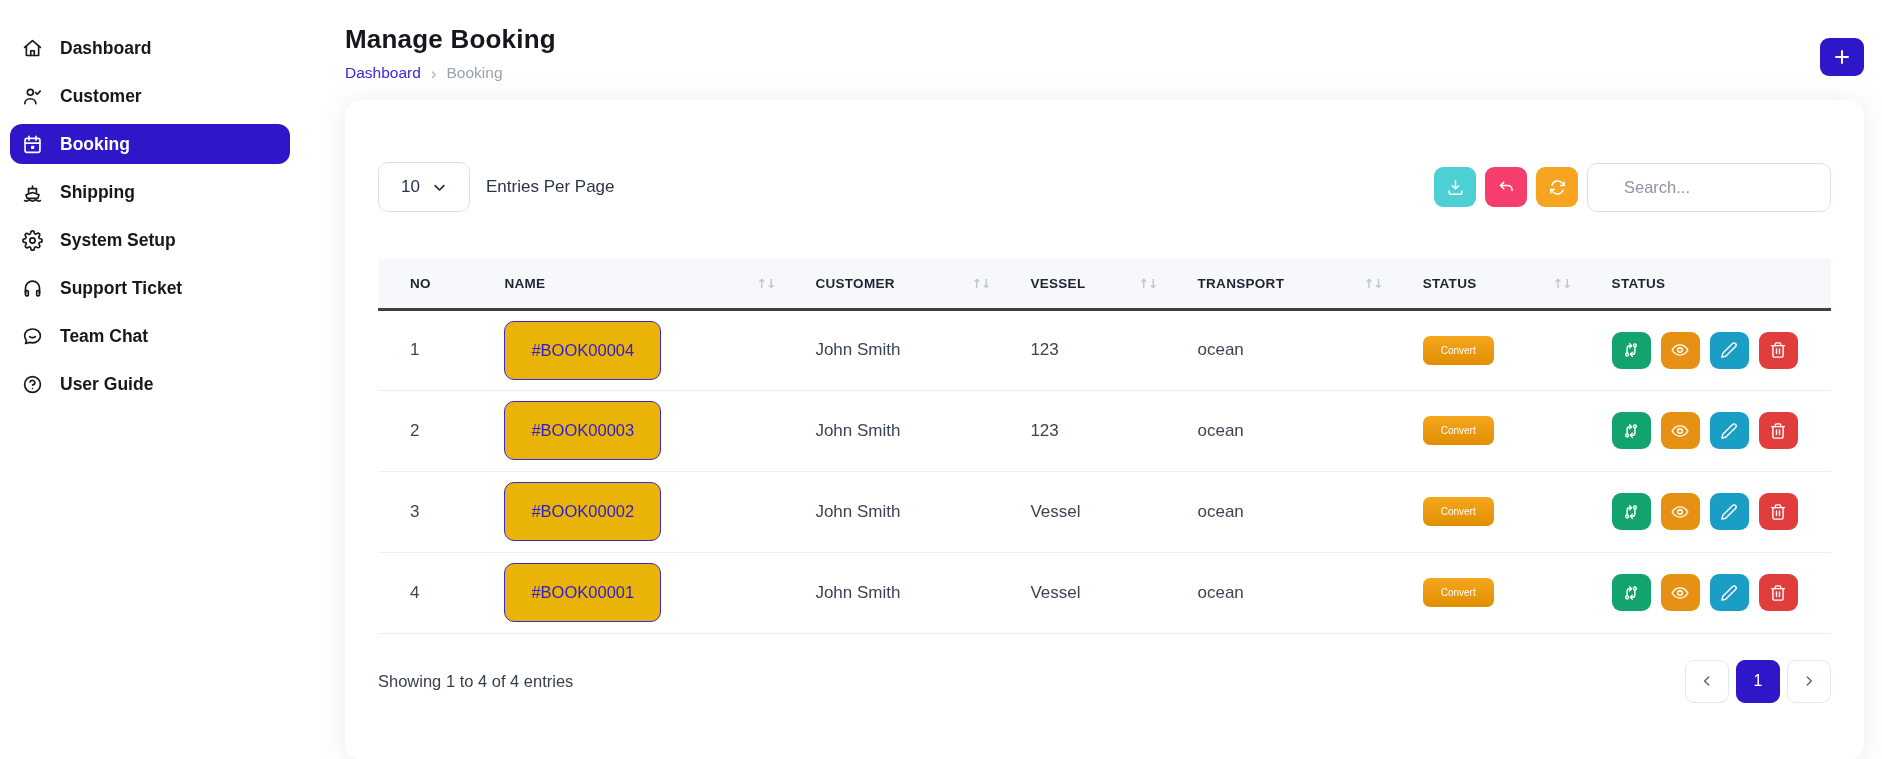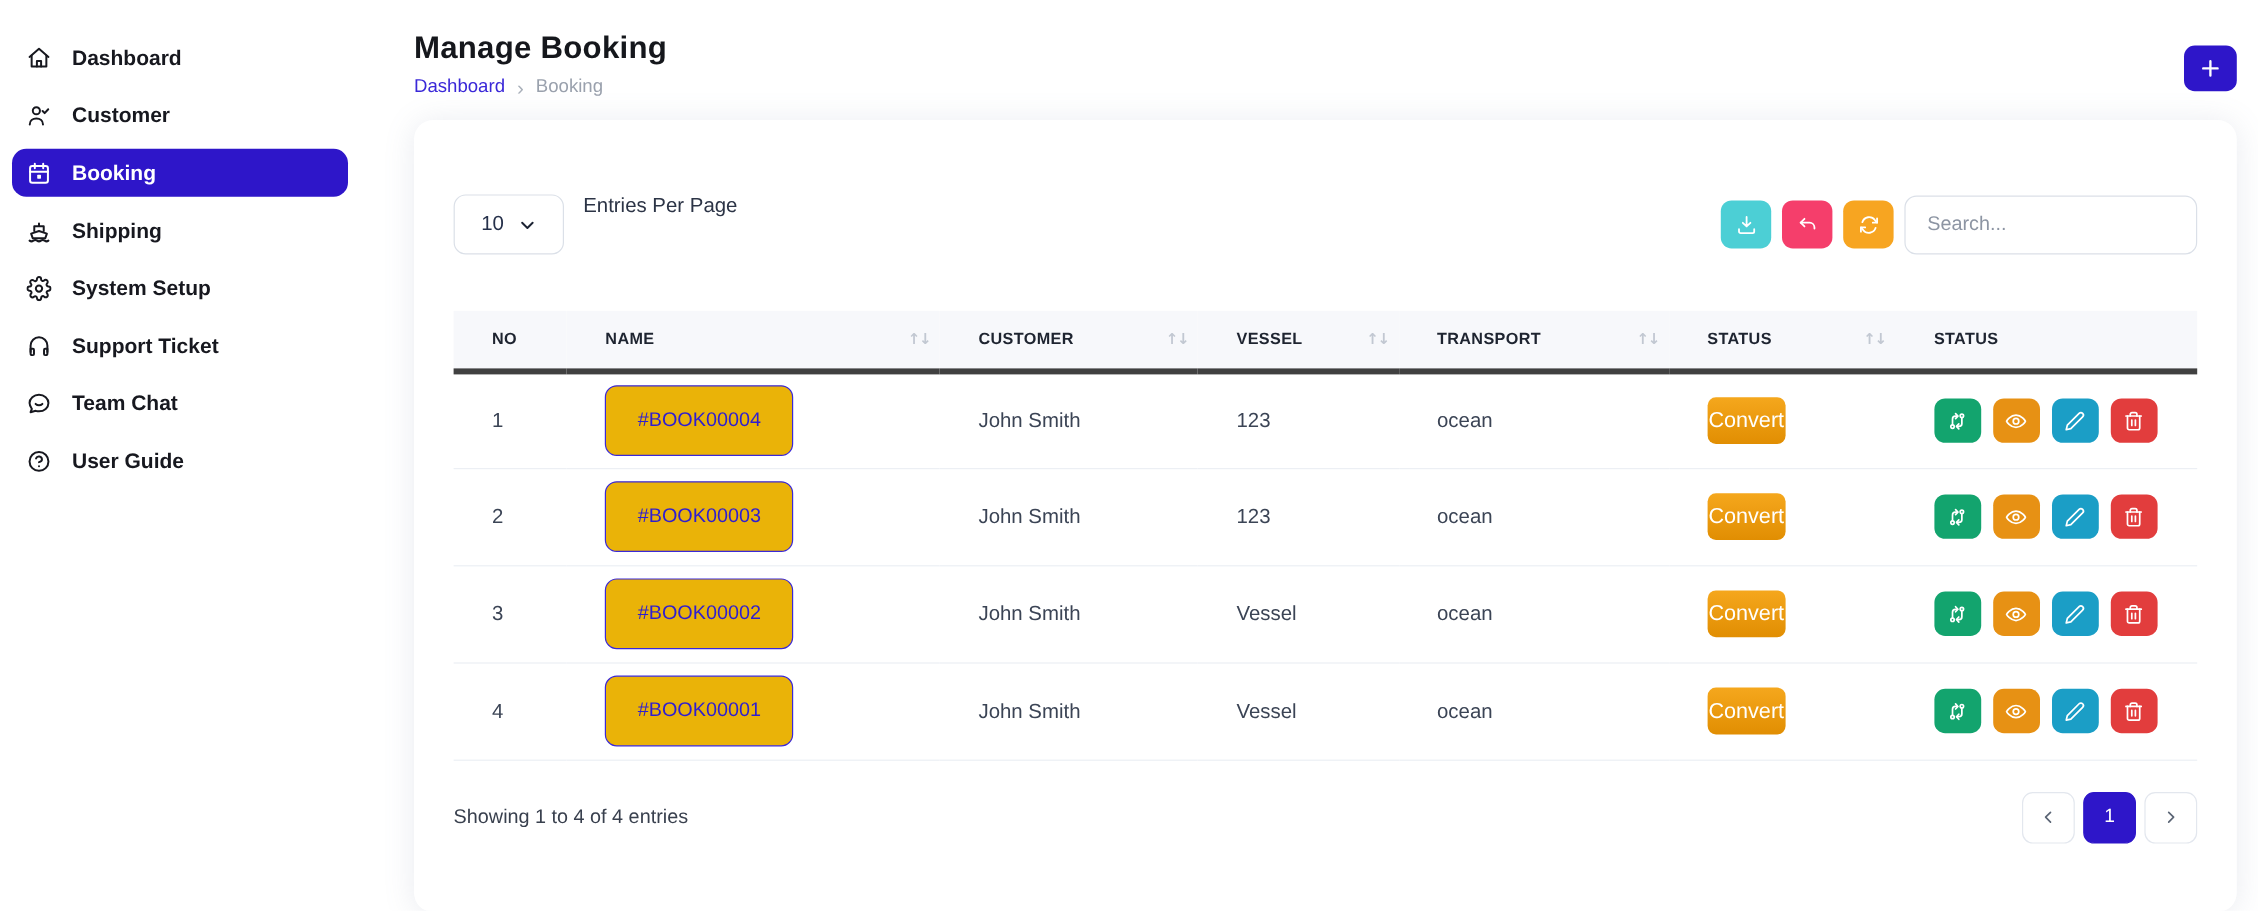--- a/index.html
+++ b/index.html
@@ -30,52 +30,52 @@
     background: #2e16c9; color: #fff; cursor: pointer; display: flex; align-items: center; justify-content: center; }
   .add-btn .icon { width: 18px; height: 18px; color: #fff; }
 
   
   .card { margin-top: 18px; background: #fff; border-radius: 16px;
     box-shadow: 0 2px 26px rgba(120,130,160,0.16); padding: 62px 33px 28px;
     min-height: 660px; }
 
   
   .toolbar { display: flex; justify-content: space-between; align-items: center; }
-  .toolbar-left { display: flex; gap: 16px; }
+  .toolbar-left { display: flex; align-items: center; gap: 16px; }
   .entries-select { width: 92px; height: 50px; border: 1px solid #dbe0e8; border-radius: 10px;
     background: #fff; display: flex; align-items: center; justify-content: center; gap: 12px;
     cursor: pointer; }
   .entries-value { font-size: 17px; color: #25304a; }
   .entries-select .icon { width: 15px; height: 15px; color: #1d2434; }
   .entries-label { font-size: 17px; color: #2c3446; }
   .toolbar-right { display: flex; align-items: center; gap: 9px; }
   .tool-btn { width: 42px; height: 40px; border: none; border-radius: 9px; cursor: pointer;
     display: flex; align-items: center; justify-content: center; color: #fff; }
   .tool-btn .icon { width: 19px; height: 19px; color: #fff; }
   .search-input { width: 244px; height: 49px; border: 1px solid #dbe0e8;
-    border-radius: 10px; padding: 0 18px; font-size: 16.5px; color: #39404e; outline: none;
+    border-radius: 10px; padding: 0 36px; font-size: 16.5px; color: #39404e; outline: none;
     font-family: "Liberation Sans", "DejaVu Sans", sans-serif; }
   .search-input::placeholder { color: #8d95a3; }
 
   
   .table-wrap { margin-top: 47px; }
   table { width: 100%; border-collapse: collapse; table-layout: fixed; }
   thead th { background: #f7f8fb; height: 50px; text-align: left; vertical-align: middle;
     padding: 0 8px 0 32px; font-size: 13.5px; font-weight: 700; color: #1e2430;
-    letter-spacing: 0.3px; border-bottom: 5px solid #404040; }
+    letter-spacing: 0.3px; border-bottom: 3px solid #404040; }
   .th-flex { display: flex; align-items: center; justify-content: space-between; }
   .sort-glyph { font-family: "DejaVu Sans", sans-serif; font-size: 12.5px; color: #c2c8d2;
     letter-spacing: -1px; cursor: pointer; }
   tbody td { height: 81px; padding: 0 8px 0 32px; vertical-align: middle;
     border-bottom: 1px solid #eceff4; font-size: 17px; color: #3b4455; }
   .book-btn { border: 1.5px solid #3a28d8; background: #eab308; color: #2f1ed0;
     border-radius: 10px; padding: 19px 26px; font-size: 16.5px; cursor: pointer;
     font-family: "Liberation Sans", "DejaVu Sans", sans-serif; }
-  .convert-btn { border: none; border-radius: 7px; padding: 9px 1px; color: #fff;
-    font-size: 18px; font-weight: 500; cursor: pointer;
+  .convert-btn { border: none; border-radius: 7px; padding: 9px 18px; color: #fff;
+    font-size: 10px; font-weight: 500; cursor: pointer;
     font-family: "Liberation Sans", "DejaVu Sans", sans-serif; }
   .action-group { display: flex; gap: 10px; }
   .action-btn { width: 39px; height: 37px; border: none; border-radius: 9px; cursor: pointer;
     display: flex; align-items: center; justify-content: center; color: #fff; }
   .action-btn .icon { width: 18px; height: 18px; color: #fff; }
 
   
   .table-footer { margin-top: 26px; display: flex; justify-content: space-between; align-items: center; }
   .summary { font-size: 16.5px; color: #39404e; }
   .pagination { display: flex; gap: 7px; }

